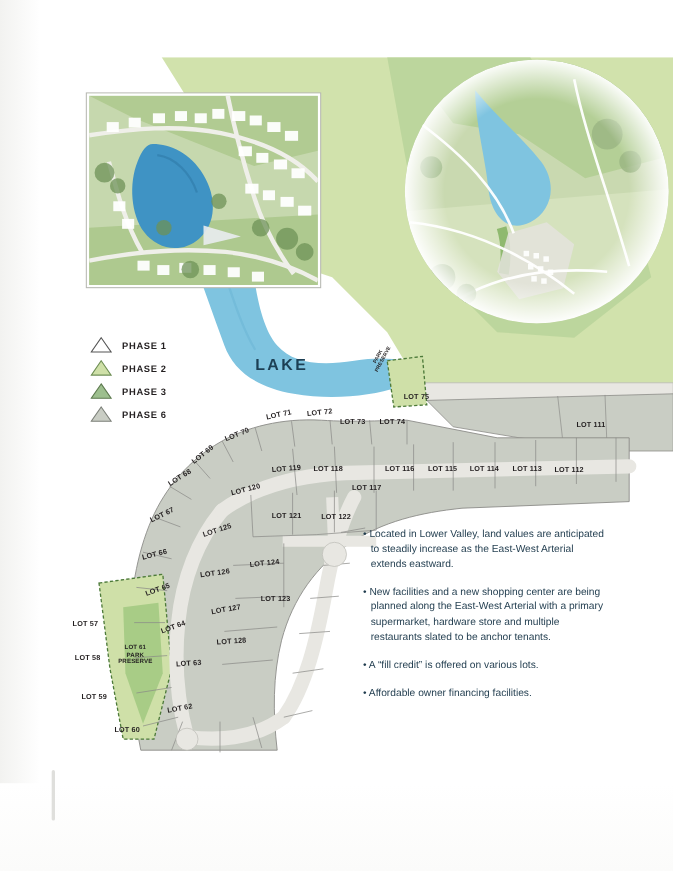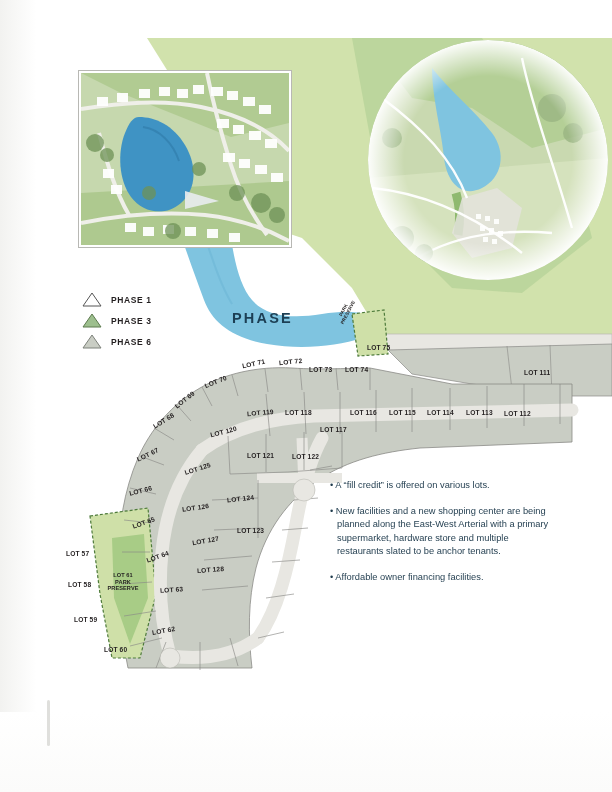--- a/index.html
+++ b/index.html
@@ -47,21 +47,21 @@
     left: 47px; top: 700px;
     width: 3px; height: 46px;
     background: #d9d9d6;
     border-radius: 2px;
     opacity: .85;
   }
 
   
   #mapcanvas {
     position: absolute;
-    left: 52px; top: 38px;
+    left: 52px; top: 52px;
     width: 560px; height: 680px;
   }
 
   
   .inset-photo {
     position: absolute;
     left: 27px; top: 33px;
     width: 208px; height: 172px;
     border: 2px solid #ffffff;
     box-shadow: 0 0 0 1px #b8b8b4;
@@ -382,20 +382,28 @@
 
       <div class="legend-row">
         <div class="legend-swatch">
           <svg width="20" height="15" viewBox="0 0 20 15">
               <polygon points="10,1 19,14 1,14" fill="#ffffff" stroke="#555" stroke-width="1"></polygon>
             </svg>
         </div>
         <span class="legend-label">PHASE 1</span>
       </div>
 
+      <div class="legend-row">
+        <div class="legend-swatch">
+          <svg width="20" height="15" viewBox="0 0 20 15">
+              <polygon points="10,1 19,14 1,14" fill="#cfe0a8" stroke="#6f8f55" stroke-width="1"></polygon>
+            </svg>
+        </div>
+        <span class="legend-label">PHASE 2</span>
+      </div>
 
       <div class="legend-row">
         <div class="legend-swatch">
           <svg width="20" height="15" viewBox="0 0 20 15">
               <polygon points="10,1 19,14 1,14" fill="#9dbf8e" stroke="#5d7a4f" stroke-width="1"></polygon>
             </svg>
         </div>
         <span class="legend-label">PHASE 3</span>
       </div>
 
@@ -404,21 +412,21 @@
           <svg width="20" height="15" viewBox="0 0 20 15">
               <polygon points="10,1 19,14 1,14" fill="#c9cdc4" stroke="#7d817a" stroke-width="1"></polygon>
             </svg>
         </div>
         <span class="legend-label">PHASE 6</span>
       </div>
 
 
     </div>
 
-    <div class="lake-label">PHASE</div>
+    <div class="lake-label">LAKE</div>
 
     <div id="lot-layer" style="position:absolute;left:0;top:0;width:560px;height:680px;">
         <div class="lot" style="left: 14px; top: 512px;">LOT 57</div>
         <div class="lot" style="left: 16px; top: 543px;">LOT 58</div>
         <div class="lot" style="left: 22px; top: 578px;">LOT 59</div>
         <div class="lot" style="left: 52px; top: 608px;">LOT 60</div>
         <div class="lot" style="left: 100px; top: 589px; transform: rotate(-10deg);">LOT 62</div>
         <div class="lot" style="left: 108px; top: 548px; transform: rotate(-4deg);">LOT 63</div>
         <div class="lot" style="left: 94px; top: 515px; transform: rotate(-20deg);">LOT 64</div>
         <div class="lot" style="left: 80px; top: 481px; transform: rotate(-20deg);">LOT 65</div>
@@ -451,18 +459,19 @@
         <div class="lot" style="left: 140px; top: 499px; transform: rotate(-10deg);">LOT 127</div>
         <div class="lot" style="left: 145px; top: 528px; transform: rotate(-4deg);">LOT 128</div>
       </div>
 
     <div class="lot-multiline" style="left:48px; top:534px; width:46px;">LOT 61<br>PARK<br>PRESERVE</div>
     <div class="lot-multiline" style="left:277px; top:268px; width:34px; transform:rotate(-62deg); font-size:4.6px; line-height:5.4px;">PARK<br>PRESERVE</div>
 
   </div>
 
   <div class="copy">
+    <p>• Located in Lower Valley, land values are anticipated to steadily increase as the East-West Arterial extends eastward.</p>
+    <p>• New facilities and a new shopping center are being planned along the East-West Arterial with a primary supermarket, hardware store and multiple restaurants slated to be anchor tenants.</p>
     <p>• A “fill credit” is offered on various lots.</p>
-    <p>• New facilities and a new shopping center are being planned along the East-West Arterial with a primary supermarket, hardware store and multiple restaurants slated to be anchor tenants.</p>
     <p>• Affordable owner financing facilities.</p>
   </div>
 
 </div>
 
 </body></html>

